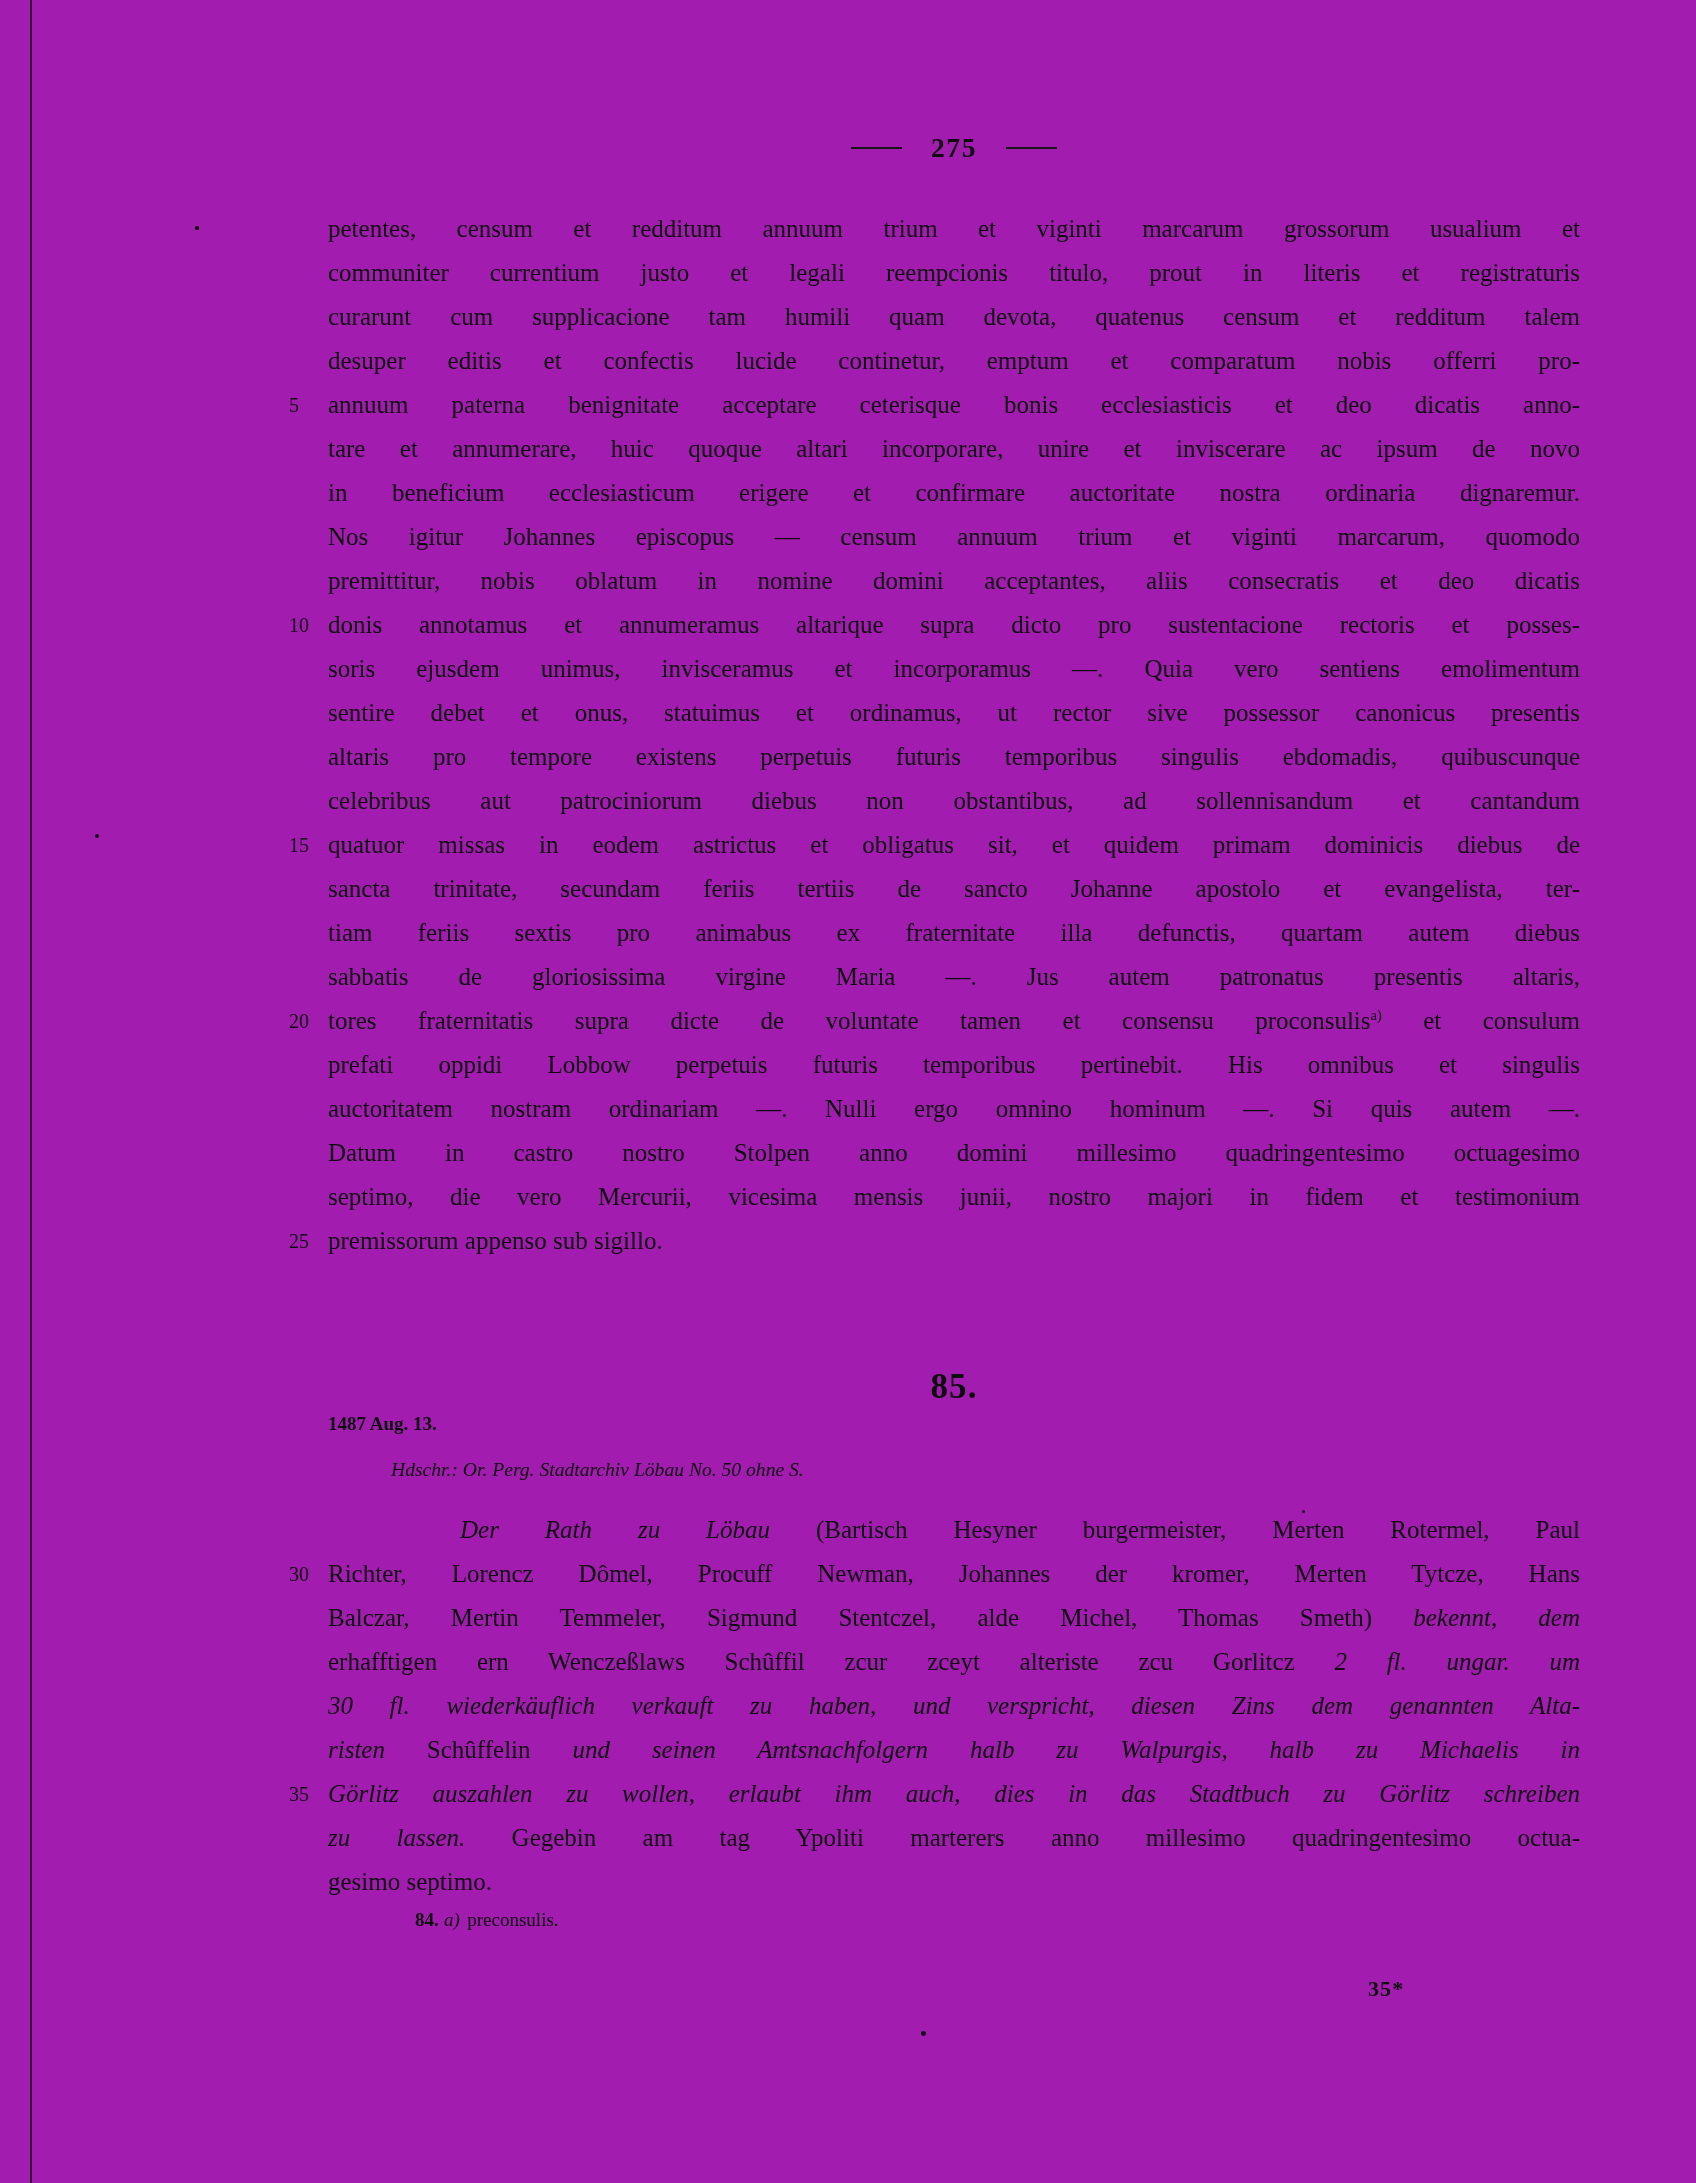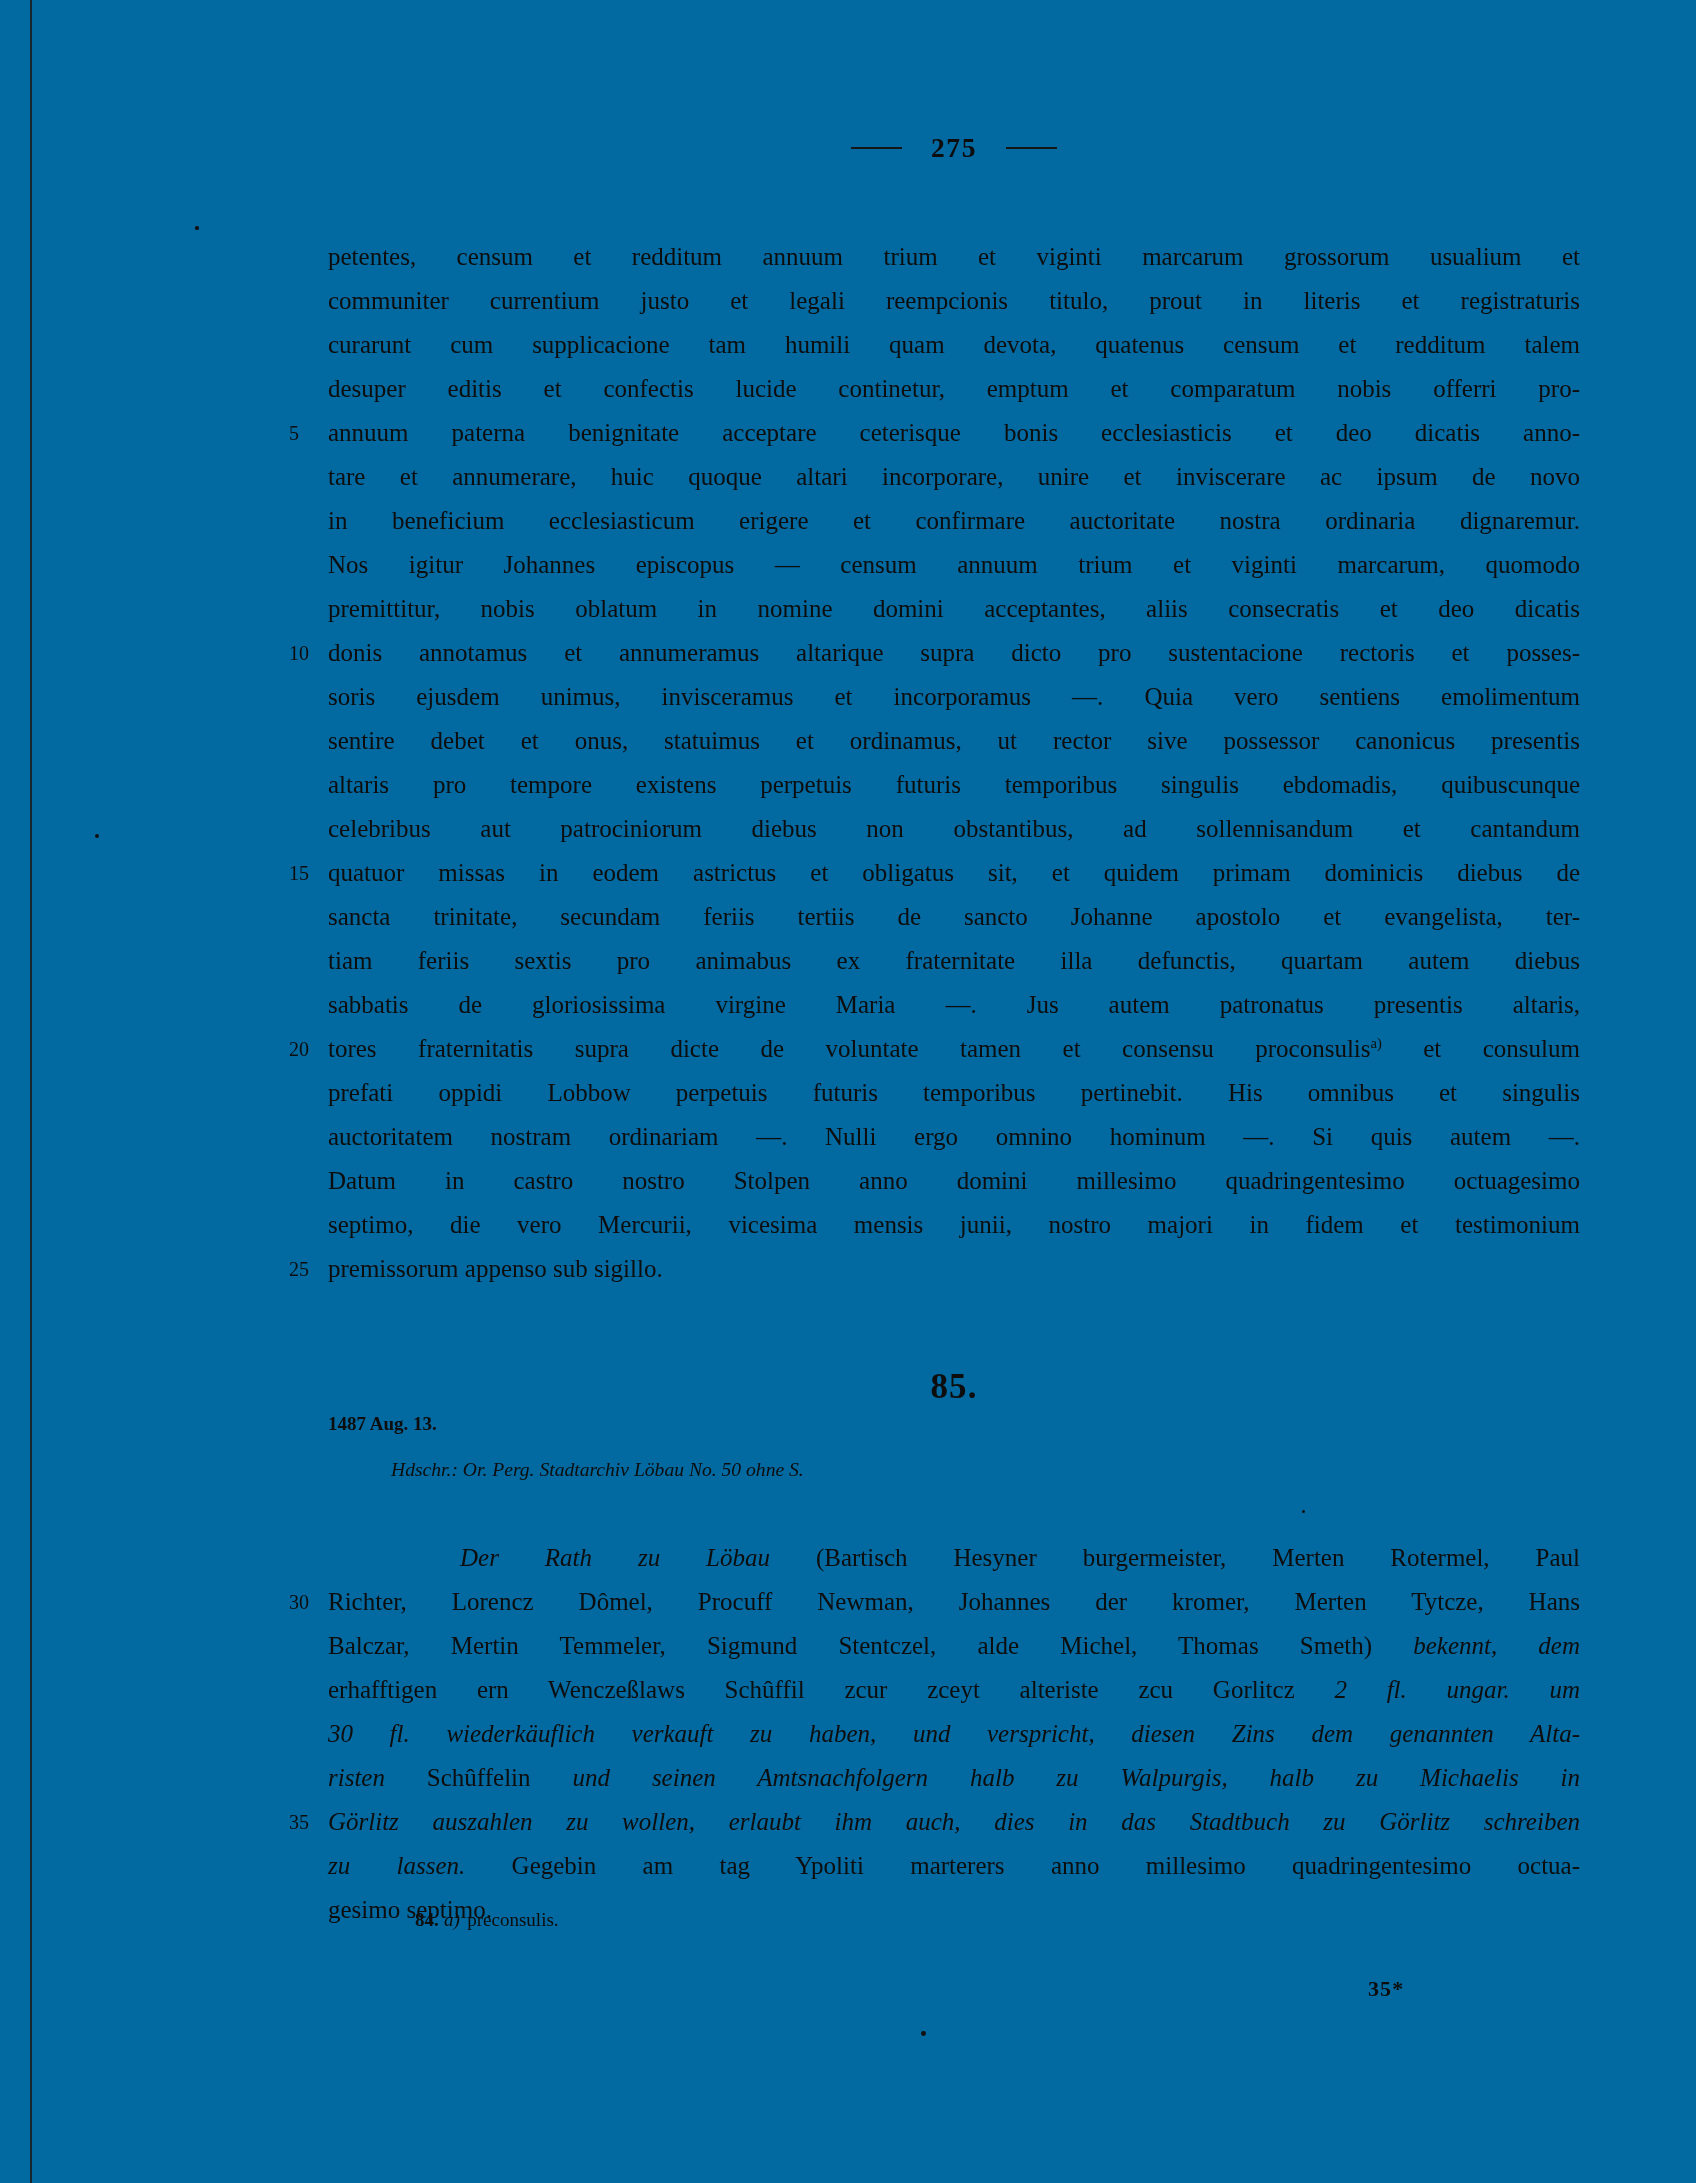--- a/index.html
+++ b/index.html
@@ -1,36 +1,36 @@
 <!DOCTYPE html>
 <html style="font-size:8.5px"><head>
 <meta charset="utf-8">
 <style>
   html,body{margin:0;padding:0;background:#ffffff;}
   body{
     width:1696px;height:2183px;position:relative;overflow:hidden;
     font-family:"Liberation Serif","DejaVu Serif",serif;
     color:#0d0d0d;
   }
-  .page{position:absolute;inset:0;background:#0369a1;}
+  .page{position:absolute;inset:0;background:#a21caf;}
 
   
   .edge-line{position:absolute;left:30px;top:0;width:1.6px;height:2183px;background:#1a1a1a;opacity:.85;}
   .speck{position:absolute;background:#111;border-radius:50%;}
 
   
   .pagehead{
     position:absolute;left:328px;top:132px;width:1252px;
     display:flex;justify-content:center;align-items:center;gap:29px;
   }
   .pagehead .num{font-size:27.5px;font-weight:bold;letter-spacing:1.6px;line-height:32px;}
   .dash{width:51px;height:2.1px;background:#161616;}
 
   
-  .textblock{position:absolute;left:328px;width:1252px;margin-top:28px;}
+  .textblock{position:absolute;left:328px;width:1252px;}
   #latin{top:207px;}
   .tline{
     position:relative;line-height:44px;font-size:25px;
     text-align:justify;text-align-last:justify;
     white-space:normal;
   }
   .tline.last{text-align-last:left;}
   .tline.indent{padding-left:132px;}
   .lnum{
     position:absolute;left:-39px;top:0;width:33px;

